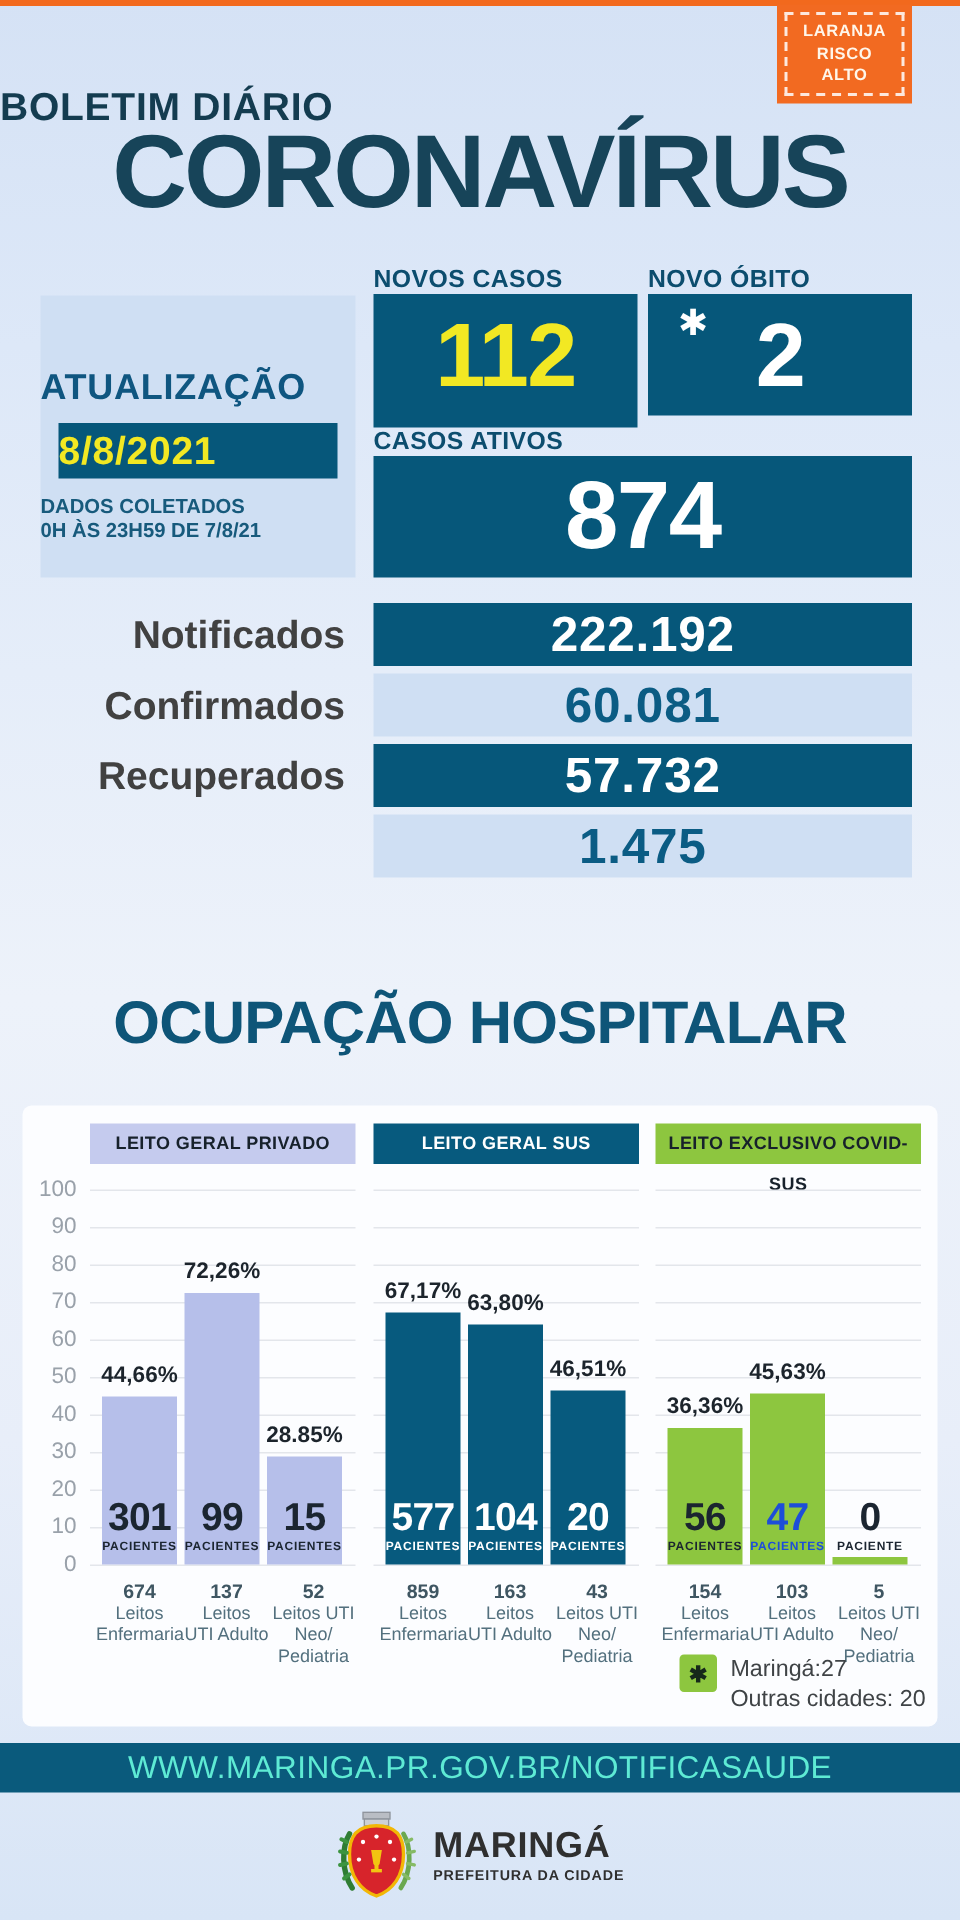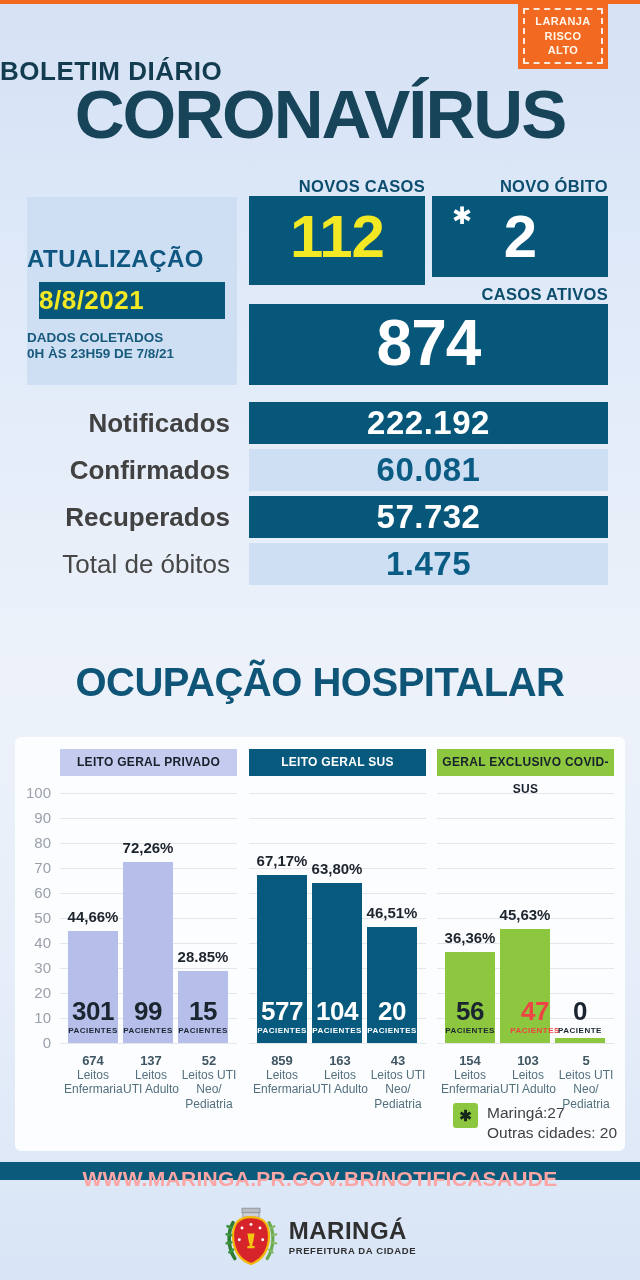--- a/index.html
+++ b/index.html
@@ -21,21 +21,21 @@
     font-size:26px; font-weight:bold; color:#143c50; letter-spacing:.5px; }
   .title { position:absolute; top:80px; left:0; width:100%; text-align:center;
     font-size:69px; font-weight:800; color:#174459; letter-spacing:-2px; line-height:1; }
 
   .left-panel { position:absolute; left:27px; top:197px; width:210px; height:188px; background:#cfdff3; }
   .atualizacao { margin-top:48px; font-size:24px; font-weight:bold; color:#0f5680; letter-spacing:.5px; }
   .datebox { margin:9px auto 0; width:186px; height:37px; background:#06577a; line-height:37px; }
   .datebox span { font-size:26px; font-weight:bold; color:#f2e823; letter-spacing:.5px; }
   .dados { margin-top:11px; font-size:13.5px; font-weight:bold; color:#175a7c; line-height:1.2; }
 
-  .stat-label { position:absolute; text-align:right; font-size:16.5px; font-weight:bold; color:#0c4d6e; letter-spacing:.3px; }
+  .stat-label { position:absolute; text-align:left; font-size:16.5px; font-weight:bold; color:#0c4d6e; letter-spacing:.3px; }
   .lbl-novos  { left:249px; top:177px; width:176px; }
   .lbl-obito  { left:432px; top:177px; width:176px; }
   .lbl-ativos { left:249px; top:285px; width:359px; }
   .statbox { position:absolute; background:#06577a; text-align:center; }
   .box-novos  { left:249px; top:196px; width:176px; height:89px; }
   .box-obito  { left:432px; top:196px; width:176px; height:81px; }
   .box-ativos { left:249px; top:304px; width:359px; height:81px; }
   .bignum { font-size:60px; font-weight:800; line-height:81px; letter-spacing:-1px; }
   .box-novos .bignum { color:#f2e823; }
   .box-obito .bignum, .box-ativos .bignum { color:#ffffff; }
@@ -71,22 +71,22 @@
   .patients .word { display:block; margin-top:2px; font-size:8px; font-weight:bold; letter-spacing:.5px; }
   .xlabels { position:absolute; top:316px; display:flex; }
   .xlabel { width:58px; text-align:center; font-size:12px; color:#53707e; line-height:1.18; }
   .xlabel .beds-num { font-size:13px; font-weight:bold; color:#3f5662; }
 
   .legend { position:absolute; left:438px; top:366px; display:flex; align-items:flex-start; gap:9px; }
   .legend-swatch { width:25px; height:25px; border-radius:3px; background:#8dc63f;
     display:flex; align-items:center; justify-content:center; font-size:15px; color:#16281a; font-weight:bold; }
   .legend-lines { font-size:15.5px; color:#3f4346; line-height:1.28; }
 
-  .footerbar { position:absolute; left:0; top:1162px; width:640px; height:18px; background:#0a5a7c;
-    line-height:33px; text-align:center; font-size:21px; font-weight:bold; color:#fca5a5; letter-spacing:.3px; }
+  .footerbar { position:absolute; left:0; top:1162px; width:640px; height:33px; background:#0a5a7c;
+    line-height:33px; text-align:center; font-size:21px; font-weight:normal; color:#5eead4; letter-spacing:.3px; }
 
   .logo { position:absolute; top:1206px; left:0; width:100%; display:flex; align-items:center; justify-content:center; gap:11px; }
   .logo-text .name { font-size:24px; font-weight:800; color:#2f2f2f; letter-spacing:.5px; line-height:1.05; }
   .logo-text .sub { font-size:9.5px; font-weight:bold; color:#2f2f2f; letter-spacing:.6px; margin-top:2px; }
 </style>
 </head>
 <body>
 
 <div class="page">
   <div class="topstrip"></div>
@@ -136,21 +136,20 @@
       </div>
       <div class="row" style="top: 449px;">
         <div class="row-label">Confirmados</div>
         <div class="row-value light">60.081</div>
       </div>
       <div class="row" style="top: 496px;">
         <div class="row-label">Recuperados</div>
         <div class="row-value dark">57.732</div>
       </div>
       <div class="row" style="top: 543px;">
-        <div class="row-label regular">Total de óbitos</div>
         <div class="row-value light">1.475</div>
       </div>
     </div>
 
 
   <div class="hosp-title">OCUPAÇÃO HOSPITALAR</div>
 
   <div class="card">
     <div id="chart-canvas">
         <div class="ytick" style="left: 2px; top: 47px;">100</div>
@@ -269,21 +268,21 @@
             <div>Leitos</div>
             <div>UTI Adulto</div>
           </div>
           <div class="xlabel">
             <div class="beds-num">43</div>
             <div>Leitos UTI</div>
             <div>Neo/</div>
             <div>Pediatria</div>
           </div>
         </div>
-        <div class="pill" style="left: 422px; width: 177px; background: rgb(141, 198, 63); color: rgb(23, 33, 43);">GERAL EXCLUSIVO COVID-SUS</div>
+        <div class="pill" style="left: 422px; width: 177px; background: rgb(141, 198, 63); color: rgb(23, 33, 43);">LEITO EXCLUSIVO COVID-SUS</div>
         <div class="group" style="left: 422px; width: 177px;">
           <div class="gridline" style="top: 0px;"></div>
           <div class="gridline" style="top: 25px;"></div>
           <div class="gridline" style="top: 50px;"></div>
           <div class="gridline" style="top: 75px;"></div>
           <div class="gridline" style="top: 100px;"></div>
           <div class="gridline" style="top: 125px;"></div>
           <div class="gridline" style="top: 150px;"></div>
           <div class="gridline" style="top: 175px;"></div>
           <div class="gridline" style="top: 200px;"></div>
@@ -293,21 +292,21 @@
             <div class="bar" style="height: 91px; background: rgb(141, 198, 63);"></div>
             <div class="pct" style="bottom: 97px;">36,36%</div>
             <div class="patients" style="color: rgb(27, 37, 48);">
               <div class="num">56</div>
               <div class="word">PACIENTES</div>
             </div>
           </div>
           <div class="barcell" style="left: 63px; height: 250px;">
             <div class="bar" style="height: 114px; background: rgb(141, 198, 63);"></div>
             <div class="pct" style="bottom: 120px;">45,63%</div>
-            <div class="patients" style="color: #ef4444; margin-left: 10px;">
+            <div class="patients" style="color: #1d4ed8;">
               <div class="num">47</div>
               <div class="word">PACIENTES</div>
             </div>
           </div>
           <div class="barcell" style="left: 118px; height: 250px;">
             <div class="bar" style="height: 5px; background: rgb(141, 198, 63);"></div>
             <div class="patients" style="color: rgb(27, 37, 48);">
               <div class="num">0</div>
               <div class="word">PACIENTE</div>
             </div>

